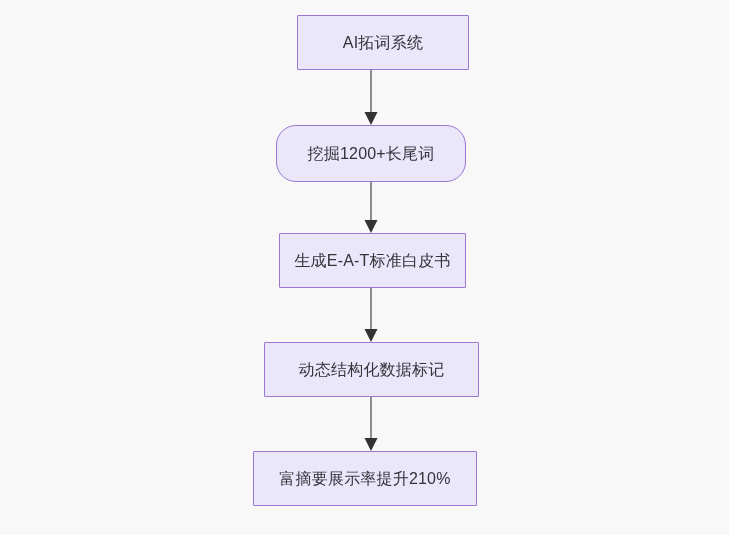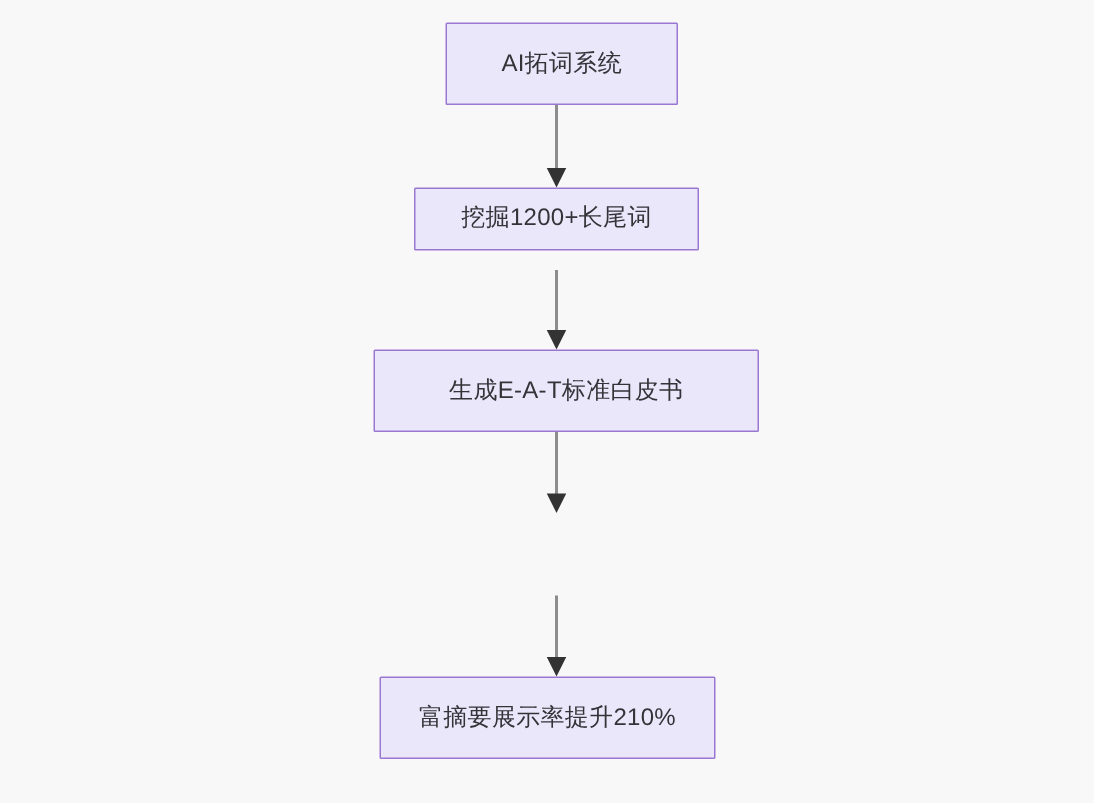--- a/index.html
+++ b/index.html
@@ -37,23 +37,23 @@
     letter-spacing: 0.2px;
     white-space: nowrap;
   }
 
   .node-label {
     display: block;
     padding: 0 2px;
   }
 
   
-  .node-1 { left: 297px; top: 15px;  width: 155px; height: 55px; }
-  .node-2 { left: 276px; top: 125px; width: 190px; height: 42px; }
-  .node-3 { left: 249px; top: 233px; width: 257px; height: 55px; }
+  .node-1 { left: 297px; top: 15px;  width: 172px; height: 55px; }
+  .node-2 { left: 276px; top: 125px; width: 190px; height: 57px; border-radius: 20px; }
+  .node-3 { left: 279px; top: 233px; width: 187px; height: 55px; }
   .node-4 { left: 264px; top: 342px; width: 215px; height: 55px; }
   .node-5 { left: 253px; top: 451px; width: 224px; height: 55px; }
 
   
   .edge {
     position: absolute;
     left: 0;
     top: 0;
     width: 729px;
     height: 535px;
@@ -102,18 +102,21 @@
   </div>
 
   <div class="node node-2">
     <span class="node-label">挖掘1200+长尾词</span>
   </div>
 
   <div class="node node-3">
     <span class="node-label">生成E-A-T标准白皮书</span>
   </div>
 
+  <div class="node node-4">
+    <span class="node-label">动态结构化数据标记</span>
+  </div>
 
   <div class="node node-5">
     <span class="node-label">富摘要展示率提升210%</span>
   </div>
 
 </div>
 
 </body></html>

